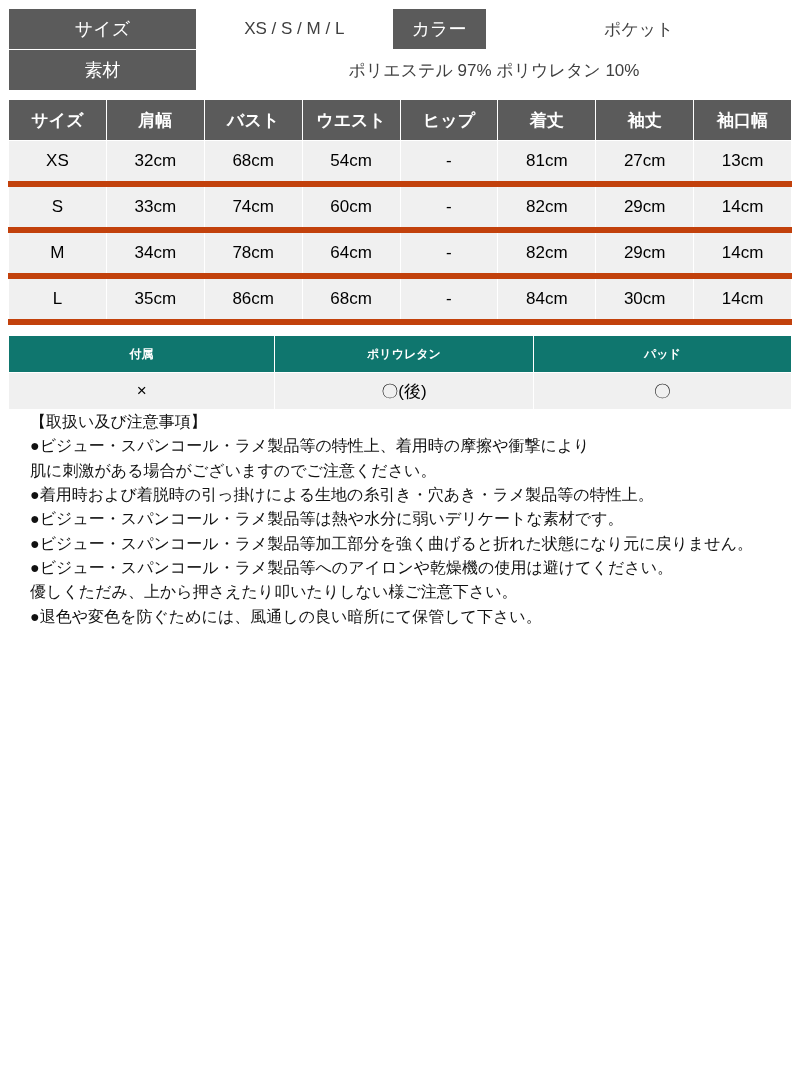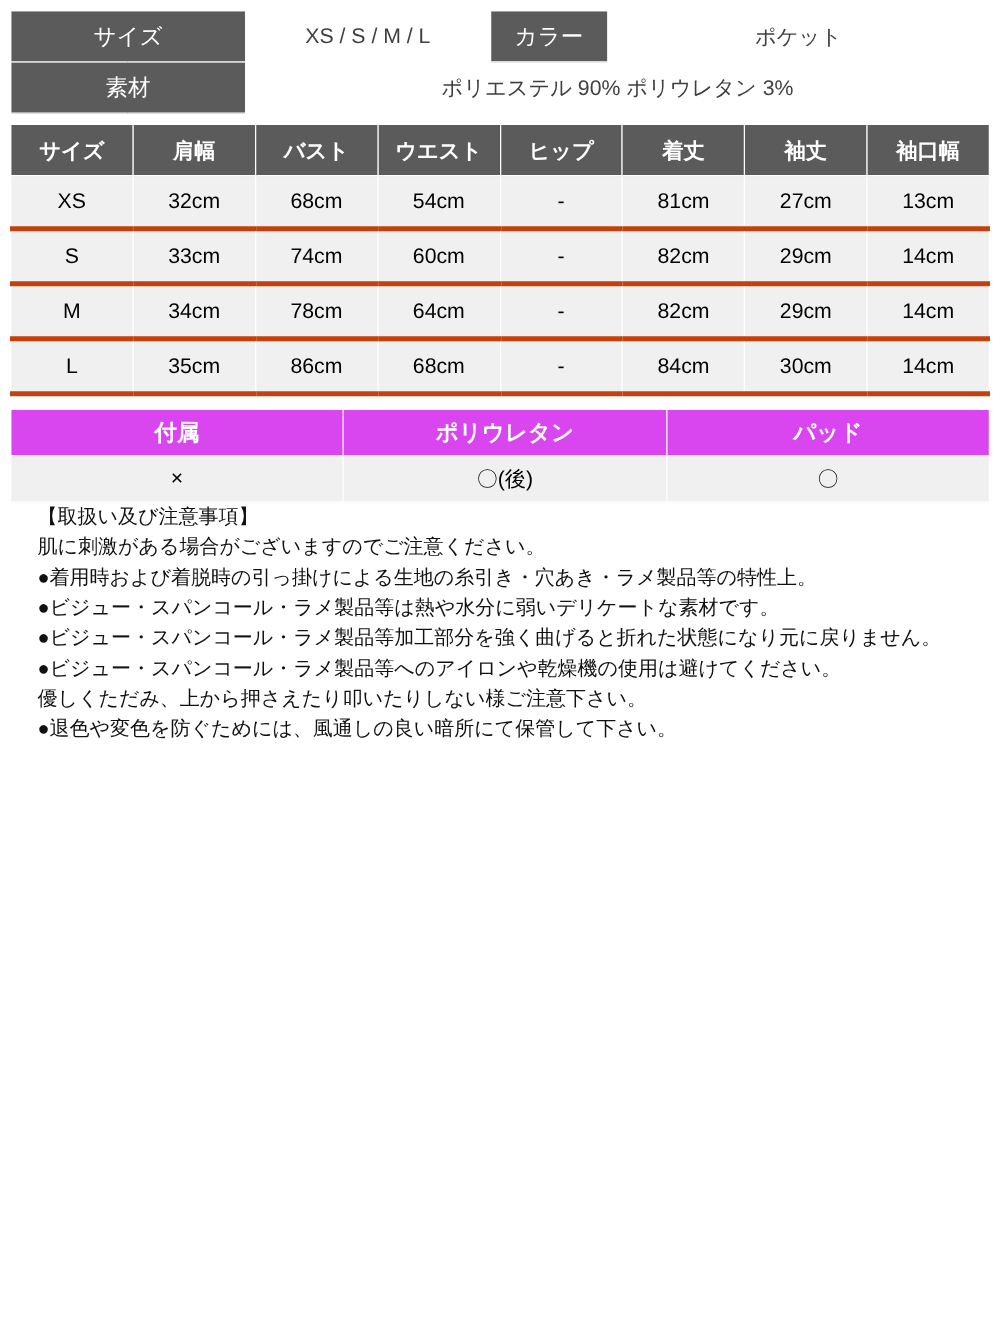--- a/index.html
+++ b/index.html
@@ -59,36 +59,36 @@
   }
   #size-table thead td {
     background: #5b5b5b;
     color: #ffffff;
     font-size: 17px;
     font-weight: bold;
   }
   #size-table tbody td {
     background: #f0f0f0;
     color: #000000;
-    border-bottom: 4px solid #c2410c;
+    border-bottom: 6px solid #c2410c;
   }
   
   #attr-table1 {
     margin-top: 10px;
   }
   #attr-table1 td, #attr-table2 td {
     height: 36px;
   }
   #attr-table2 {
     margin-top: 2px;
   }
   .attr-hdr {
-    background: #d946ef;
+    background: #0f766e;
     color: #ffffff;
-    font-size: 18px;
+    font-size: 12px;
     font-weight: bold;
   }
   .attr-val {
     background: #f0f0f0;
     color: #000000;
     font-size: 17px;
   }
   
   .notes {
     padding-left: 22px;
@@ -118,21 +118,21 @@
     </colgroup>
     <tbody>
       <tr>
         <td class="hdr" colspan="2">サイズ</td>
         <td class="val" colspan="2">XS / S / M / L</td>
         <td class="hdr">カラー</td>
         <td class="val" colspan="3">ポケット</td>
       </tr>
       <tr>
         <td class="hdr" colspan="2">素材</td>
-        <td class="val" colspan="6">ポリエステル 90%  ポリウレタン 3%</td>
+        <td class="val" colspan="6">ポリエステル 97%  ポリウレタン 10%</td>
       </tr>
     </tbody>
   </table>
 
   <table id="size-table">
     <colgroup>
       <col style="width:12.5%">
         <col style="width:12.5%">
         <col style="width:12.5%">
         <col style="width:12.5%">
@@ -213,20 +213,21 @@
         <td class="attr-val">×</td>
         <td class="attr-val">〇(後)</td>
         <td class="attr-val">〇</td>
       </tr>
     </tbody>
   </table>
 
 
   <div class="notes">
     <div>【取扱い及び注意事項】</div>
+    <div>●ビジュー・スパンコール・ラメ製品等の特性上、着用時の摩擦や衝撃により</div>
     <div>肌に刺激がある場合がございますのでご注意ください。</div>
     <div>●着用時および着脱時の引っ掛けによる生地の糸引き・穴あき・ラメ製品等の特性上。</div>
     <div>●ビジュー・スパンコール・ラメ製品等は熱や水分に弱いデリケートな素材です。</div>
     <div>●ビジュー・スパンコール・ラメ製品等加工部分を強く曲げると折れた状態になり元に戻りません。</div>
     <div>●ビジュー・スパンコール・ラメ製品等へのアイロンや乾燥機の使用は避けてください。</div>
     <div>優しくただみ、上から押さえたり叩いたりしない様ご注意下さい。</div>
     <div>●退色や変色を防ぐためには、風通しの良い暗所にて保管して下さい。</div>
   </div>
 
 </div>

